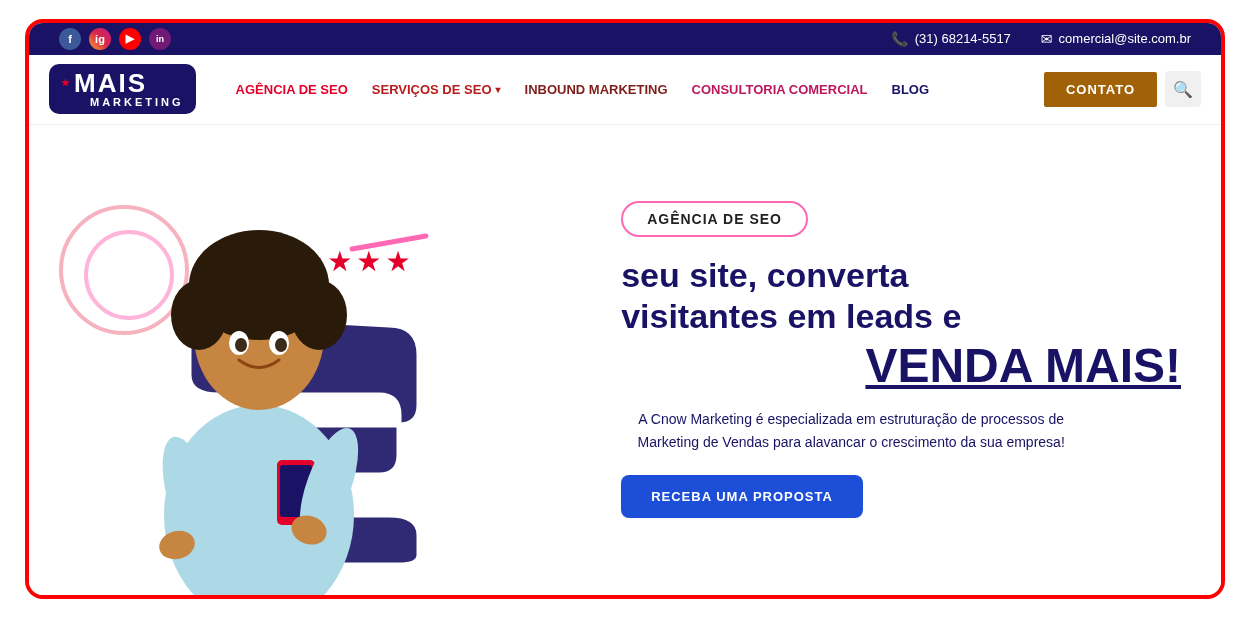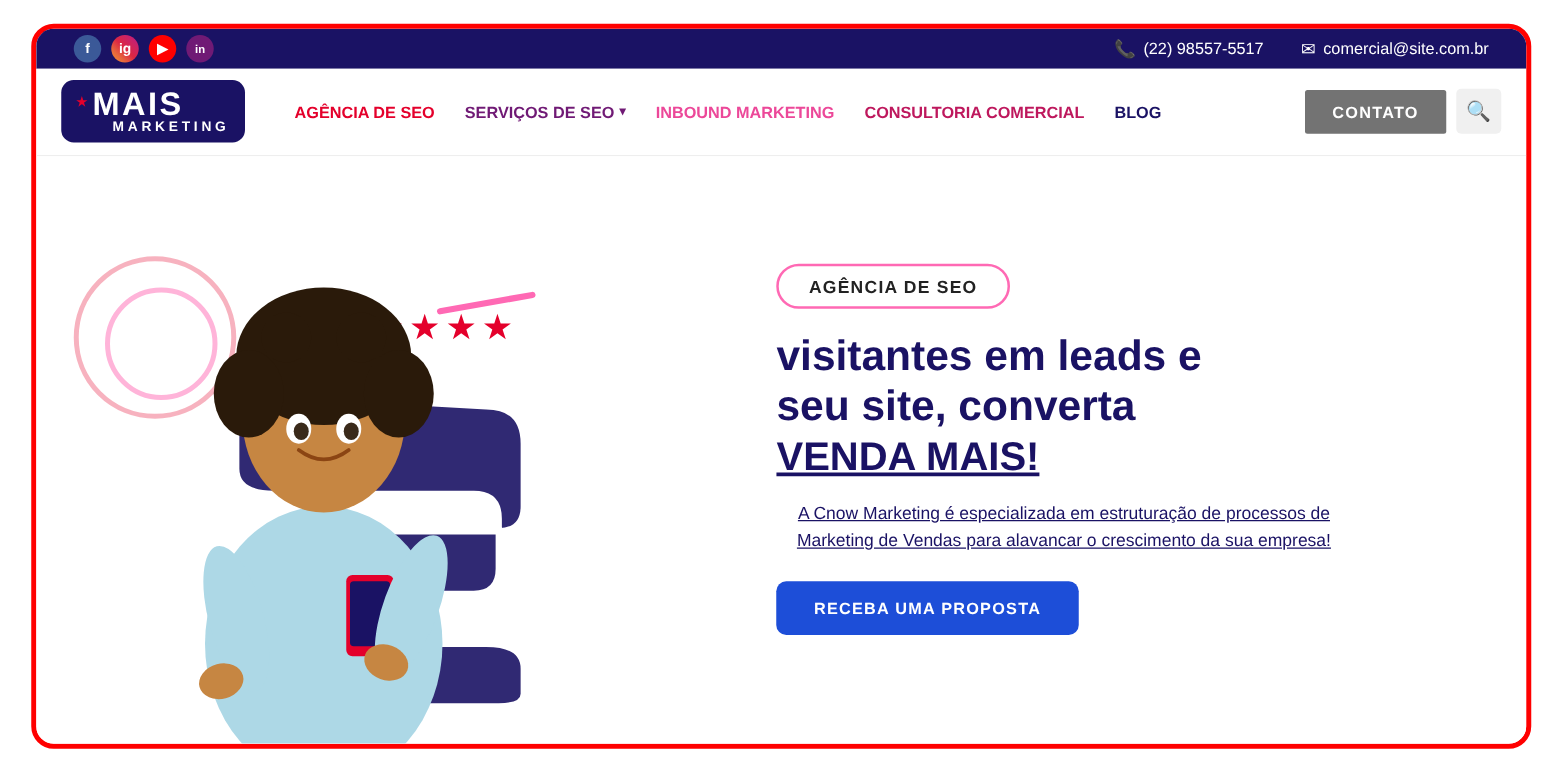--- a/index.html
+++ b/index.html
@@ -129,21 +129,21 @@
       align-items: center;
       gap: 4px;
     }
     .nav-link.blue {
       color: #1a1264;
     }
     .nav-link .caret {
       font-size: 10px;
     }
     .nav-cta {
-      background: #737373;
+      background: #a16207;
       color: #fff;
       font-size: 13px;
       font-weight: 700;
       text-transform: uppercase;
       padding: 10px 22px;
       border-radius: 2px;
       cursor: pointer;
       border: none;
       letter-spacing: 1px;
       margin-left: 10px;
@@ -266,29 +266,29 @@
     }
     .hero-headline {
       font-size: 34px;
       font-weight: 900;
       color: #1a1264;
       line-height: 1.2;
       margin-bottom: 14px;
     }
     .hero-headline .venda {
       text-decoration: underline;
-      font-size: 32px;
+      font-size: 48px;
+      text-align: right;
     }
     .hero-sub {
       font-size: 14px;
       color: #1a1264;
       line-height: 1.6;
       margin-bottom: 22px;
       max-width: 460px;
-      text-decoration: underline;
       text-align: center;
     }
     .cta-btn {
       background: #1d4ed8;
       color: #fff;
       font-size: 13px;
       font-weight: 700;
       text-transform: uppercase;
       padding: 14px 30px;
       border-radius: 8px;
@@ -305,21 +305,21 @@
 
   <div class="top-bar">
     <div class="top-bar-socials">
       <div class="social-circle social-fb">f</div>
       <div class="social-circle social-ig" style="font-size:11px">ig</div>
       <div class="social-circle social-yt">▶</div>
       <div class="social-circle social-li" style="font-size:9px">in</div>
     </div>
     <div class="top-bar-item">
       <span class="top-bar-icon">📞</span>
-      <span>(22) 98557-5517</span>
+      <span>(31) 68214-5517</span>
     </div>
     <div class="top-bar-item">
       <span class="top-bar-icon">✉</span>
       <span>comercial@site.com.br</span>
     </div>
   </div>
 
   <div class="navbar">
     <div class="logo-area">
       <div class="logo-box">
@@ -327,25 +327,25 @@
           <span class="logo-c-star">★</span>
           <span>MAIS</span>
         </div>
         <div class="logo-marketing">MARKETING</div>
       </div>
     </div>
     <div class="nav-links">
       <a class="nav-link" style="color:#e4002b">
         <span>AGÊNCIA DE SEO</span>
       </a>
-      <a class="nav-link" style="color:#701a75">
+      <a class="nav-link" style="color:#b91c1c">
         <span>SERVIÇOS DE SEO</span>
         <span class="caret">▾</span>
       </a>
-      <a class="nav-link blue" style="color:#ec4899">
+      <a class="nav-link blue" style="color:#7f1d1d">
         <span>INBOUND MARKETING</span>
       </a>
       <a class="nav-link blue" style="color:#be185d">
         <span>CONSULTORIA COMERCIAL</span>
       </a>
       <a class="nav-link blue" style="color:#1a1264">
         <span>BLOG</span>
       </a>
     </div>
     <button class="nav-cta">CONTATO</button>
@@ -396,21 +396,21 @@
         <ellipse cx="220" cy="310" rx="22" ry="60" fill="#add8e6" transform="rotate(20,220,310)"></ellipse>
 
         <ellipse cx="68" cy="370" rx="18" ry="14" fill="#c68642" transform="rotate(-15,68,370)"></ellipse>
         <ellipse cx="200" cy="355" rx="18" ry="14" fill="#c68642" transform="rotate(20,200,355)"></ellipse>
       </svg>
     </div>
 
     <div class="hero-right">
       <div class="badge-pill">AGÊNCIA DE SEO</div>
       <div class="hero-headline">
+        <div>seu site, converta</div>
         <div>visitantes em leads e</div>
-        <div>seu site, converta</div>
         <div class="venda">VENDA MAIS!</div>
       </div>
       <p class="hero-sub">A Cnow Marketing é especializada em estruturação de processos de Marketing de Vendas para alavancar o crescimento da sua empresa!</p>
       <button class="cta-btn">RECEBA UMA PROPOSTA</button>
     </div>
   </div>
 </div>
 
 </body></html>

